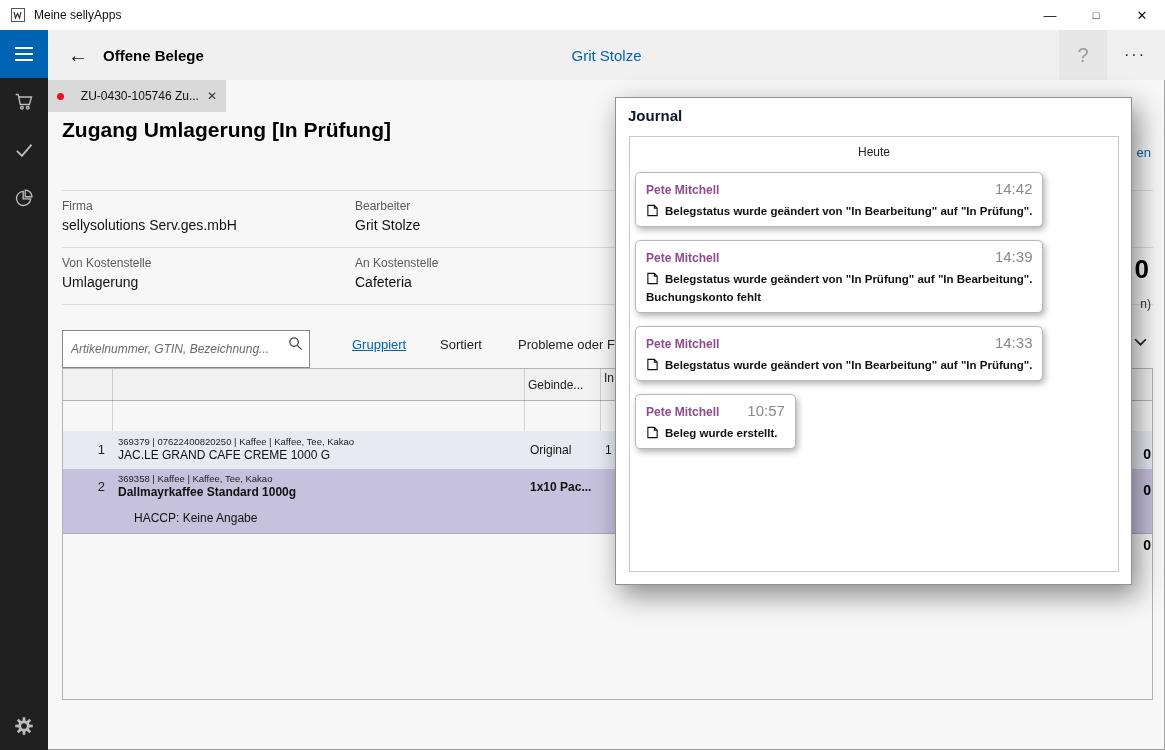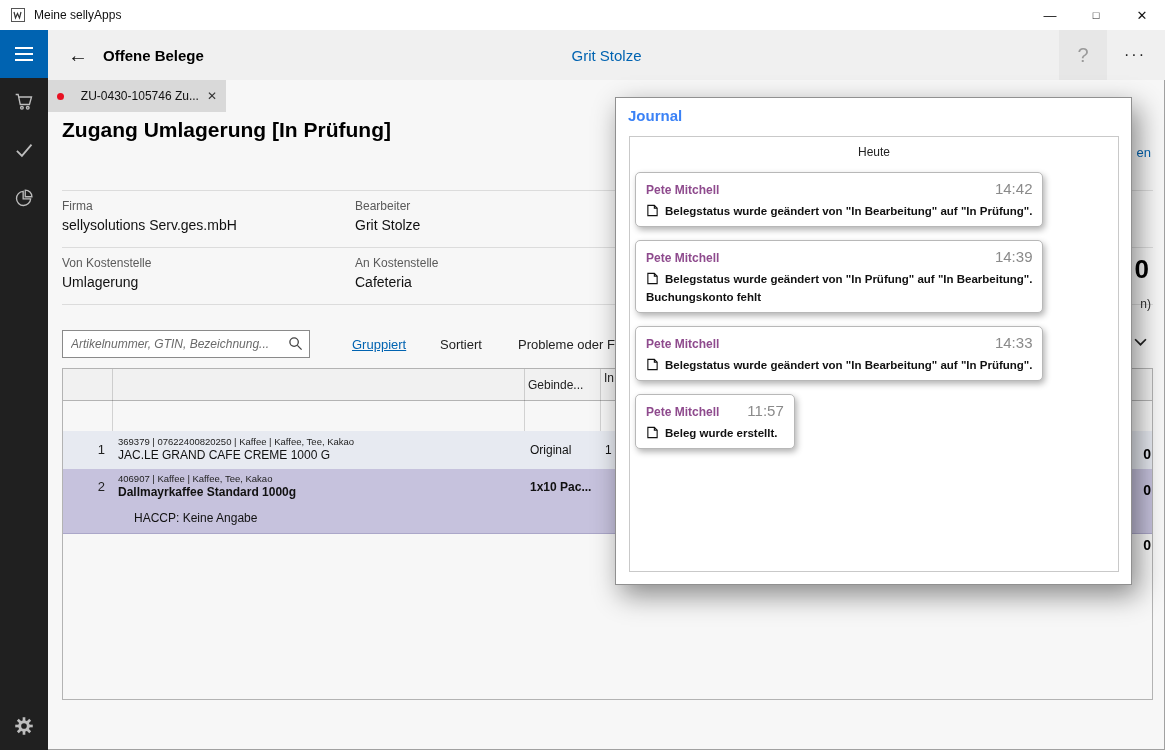--- a/index.html
+++ b/index.html
@@ -44,21 +44,21 @@
   .tabclose { margin-left:8px; font-size:12px; color:#333; }
 
   
   .doc-title { position:absolute; left:62px; top:118px; font-size:21px; font-weight:bold; color:#000; z-index:2; }
   .doc-sub   { position:absolute; left:62px; top:156px; font-size:17px; color:#111; z-index:2; }
   .hline { position:absolute; left:62px; width:1091px; height:1px; background:#dcdcdc; z-index:2; }
   .field-label { position:absolute; font-size:12px; color:#5a5a5a; z-index:2; }
   .field-value { position:absolute; font-size:14px; color:#111; z-index:2; }
 
   
-  .search-wrap { position:absolute; left:62px; top:330px; width:248px; height:28px; background:#fff;
+  .search-wrap { position:absolute; left:62px; top:330px; width:248px; height:38px; background:#fff;
                  border:1px solid #8a8a8a; z-index:2; }
   .search-wrap input { width:100%; height:100%; border:none; outline:none; background:transparent;
                        padding:0 26px 0 8px; font-family:"Liberation Sans", sans-serif; font-size:12px; }
   .search-wrap input::placeholder { font-style:italic; color:#6a6a6a; }
   .search-icon { position:absolute; right:6px; top:5px; }
   .tool-link { position:absolute; top:337px; font-size:13px; z-index:2; }
   .link-grouped { left:352px; color:#0063b1; text-decoration:underline; }
   .link-sorted { left:440px; color:#222; }
   .link-problems { left:518px; color:#222; white-space:nowrap; }
   .chevron-btn { position:absolute; right:18px; top:338px; z-index:5; }
@@ -86,21 +86,21 @@
   .frag-link { right:14px; top:145px; font-size:13px; color:#0063b1; }
   .total-val { right:16px; top:254px; font-size:26px; font-weight:bold; color:#000; }
   .frag-unit { right:14px; top:297px; font-size:12px; color:#333; }
   .val-r1 { right:14px; top:446px; font-size:14px; font-weight:bold; color:#000; }
   .val-r2 { right:14px; top:482px; font-size:14px; font-weight:bold; color:#000; }
   .val-sum { right:14px; top:537px; font-size:14px; font-weight:bold; color:#000; }
 
   
   .modal { position:absolute; left:615px; top:97px; width:517px; height:488px; background:#fff;
            border:1px solid #909090; box-shadow:6px 10px 26px rgba(0,0,0,0.45); z-index:100; }
-  .jtitle { position:absolute; left:12px; top:9px; font-size:15px; font-weight:bold; color:#3b82f6; }
+  .jtitle { position:absolute; left:12px; top:9px; font-size:15px; font-weight:bold; color:#0f172a; }
   .jpanel { position:absolute; left:13px; top:38px; width:490px; height:436px; border:1px solid #c9c9c9;
             background:#fff; overflow:hidden; padding-top:8px; }
   .jday { text-align:center; font-size:12px; color:#222; }
   .bubble { position:relative; width:fit-content; max-width:478px; margin:13px 0 0 5px; background:#fff;
             border:1px solid #b8b8b8; border-radius:5px; padding:7px 10px 9px;
             box-shadow:2px 3px 6px rgba(0,0,0,0.3); }
   .bubble-head { display:flex; align-items:baseline; }
   .author { color:#8e4a8d; font-weight:bold; font-size:12px; }
   .btime { margin-left:auto; padding-left:28px; color:#8a8a8a; font-size:15px; }
   .bubble-line { display:flex; align-items:center; gap:6px; margin-top:7px; font-size:11.5px; font-weight:600;
@@ -236,21 +236,21 @@
     <div class="row1">
       <div class="rownum" style="top:11px">1</div>
       <div class="rowmeta" style="top:5px">369379 | 07622400820250 | Kaffee | Kaffee, Tee, Kakao</div>
       <div class="rowname" style="top:17px">JAC.LE GRAND CAFE CREME 1000 G</div>
       <div class="cell-geb" style="top:12px">Original</div>
       <div class="cell-inge" style="top:12px">1</div>
     </div>
 
     <div class="row2">
       <div class="rownum" style="top:10px">2</div>
-      <div class="rowmeta" style="top:4px">406907 | Kaffee | Kaffee, Tee, Kakao</div>
+      <div class="rowmeta" style="top:4px">369358 | Kaffee | Kaffee, Tee, Kakao</div>
       <div class="rowname" style="top:16px; font-weight:bold">Dallmayrkaffee Standard 1000g</div>
       <div class="cell-geb" style="top:11px; font-weight:bold">1x10 Pac...</div>
       <div class="haccp">HACCP: Keine Angabe</div>
     </div>
   </div>
 
   <div class="redge frag-link">en</div>
   <div class="redge total-val">0</div>
   <div class="redge frag-unit">n)</div>
   <div class="redge val-r1">0</div>
@@ -307,21 +307,21 @@
                 <path d="M9 1.5v3h3"></path>
               </svg>
           </span>
           <span>Belegstatus wurde geändert von "In Bearbeitung" auf "In Prüfung".</span>
         </div>
       </div>
 
       <div class="bubble">
         <div class="bubble-head">
           <span class="author">Pete Mitchell</span>
-          <span class="btime">11:57</span>
+          <span class="btime">10:57</span>
         </div>
         <div class="bubble-line">
           <span>
             <svg width="13" height="13" viewBox="0 0 14 14" fill="none" stroke="#111" stroke-width="1.2">
                 <path d="M2 1.5h7l3 3V12.5H2z"></path>
                 <path d="M9 1.5v3h3"></path>
               </svg>
           </span>
           <span>Beleg wurde erstellt.</span>
         </div>

